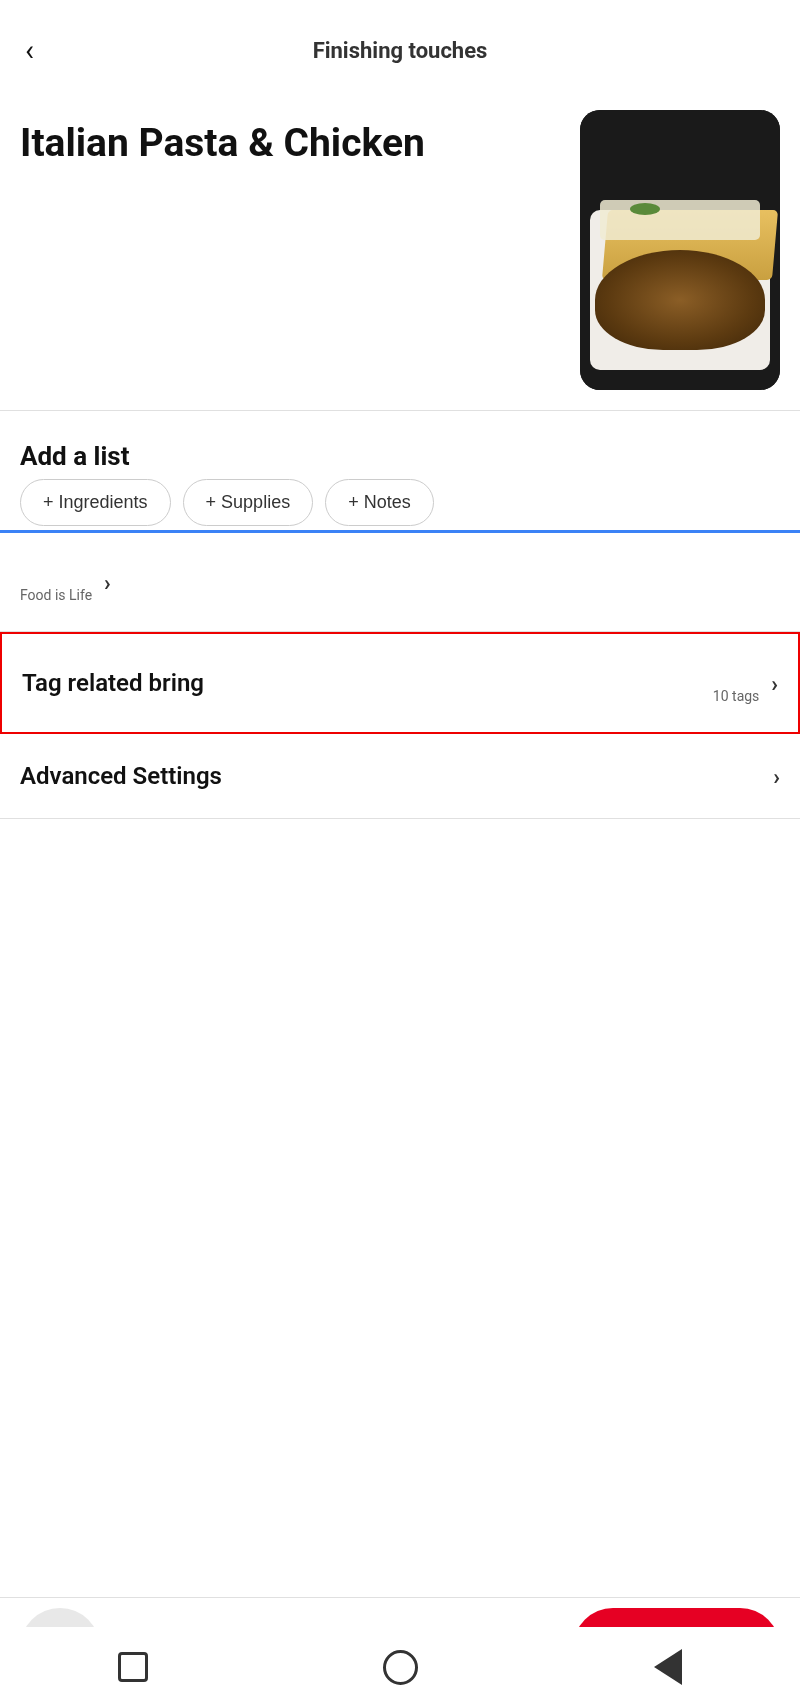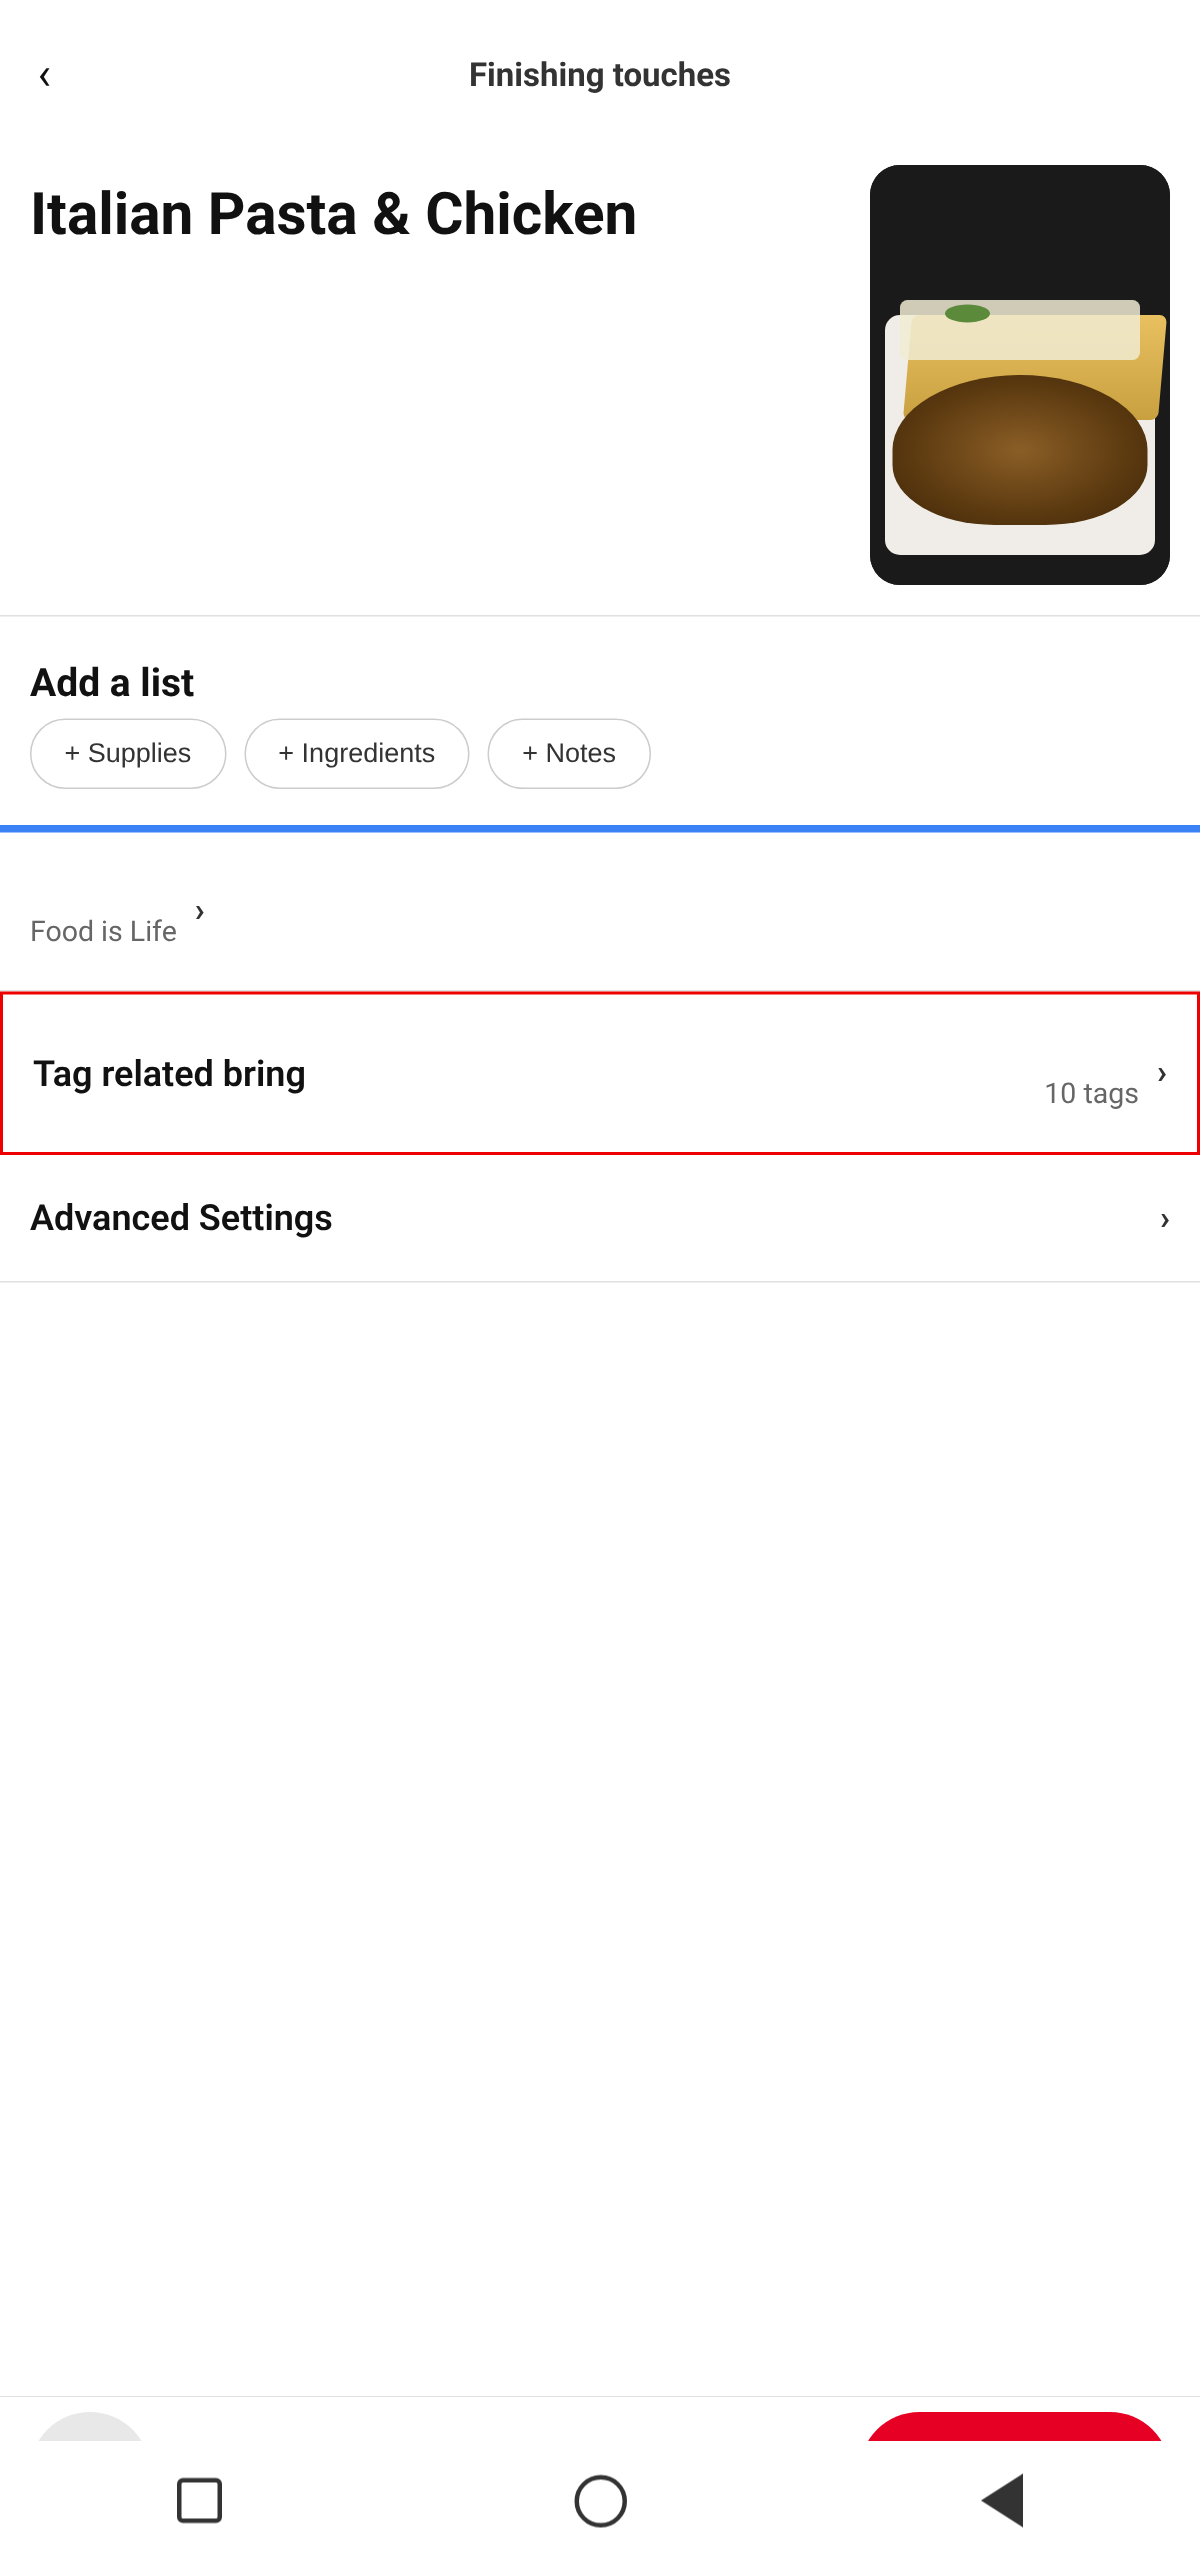--- a/index.html
+++ b/index.html
@@ -127,22 +127,22 @@
       bottom: 175px;
       left: 50px;
       width: 30px;
       height: 12px;
       background: #5a8a3a;
       border-radius: 50%;
     }
 
     
     .add-list-section {
-      padding: 30px 20px 24px 20px;
-      border-bottom: 5px solid #3b82f6;
+      padding: 30px 20px 4px 20px;
+      border-bottom: 3px solid #3b82f6;
     }
 
     .section-heading {
       font-size: 26px;
       font-weight: 700;
       color: #111;
       margin-bottom: 8px;
     }
 
     .section-subtext {
@@ -185,21 +185,21 @@
     }
 
     .list-row-label {
       font-size: 24px;
       font-weight: 600;
       color: #111;
       flex: 1;
     }
 
     .list-row-value {
-      font-size: 19px;
+      font-size: 14px;
       color: #666;
       margin-right: 12px;
       margin-top: 26px;
     }
 
     .chevron {
       font-size: 22px;
       color: #333;
       font-weight: 700;
     }
@@ -318,22 +318,22 @@
         <div class="food-sauce"></div>
         <div class="food-garnish"></div>
         <div class="food-chicken"></div>
       </div>
     </div>
   </div>
 
   <div class="add-list-section">
     <div class="section-heading">Add a list</div>
     <div class="tag-buttons">
+      <button class="tag-btn">+ Ingredients</button>
       <button class="tag-btn">+ Supplies</button>
-      <button class="tag-btn">+ Ingredients</button>
       <button class="tag-btn">+ Notes</button>
     </div>
   </div>
 
   <div class="list-rows">
 
     <div class="list-row">
       <span class="list-row-value">Food is Life</span>
       <span class="chevron">›</span>
     </div>

